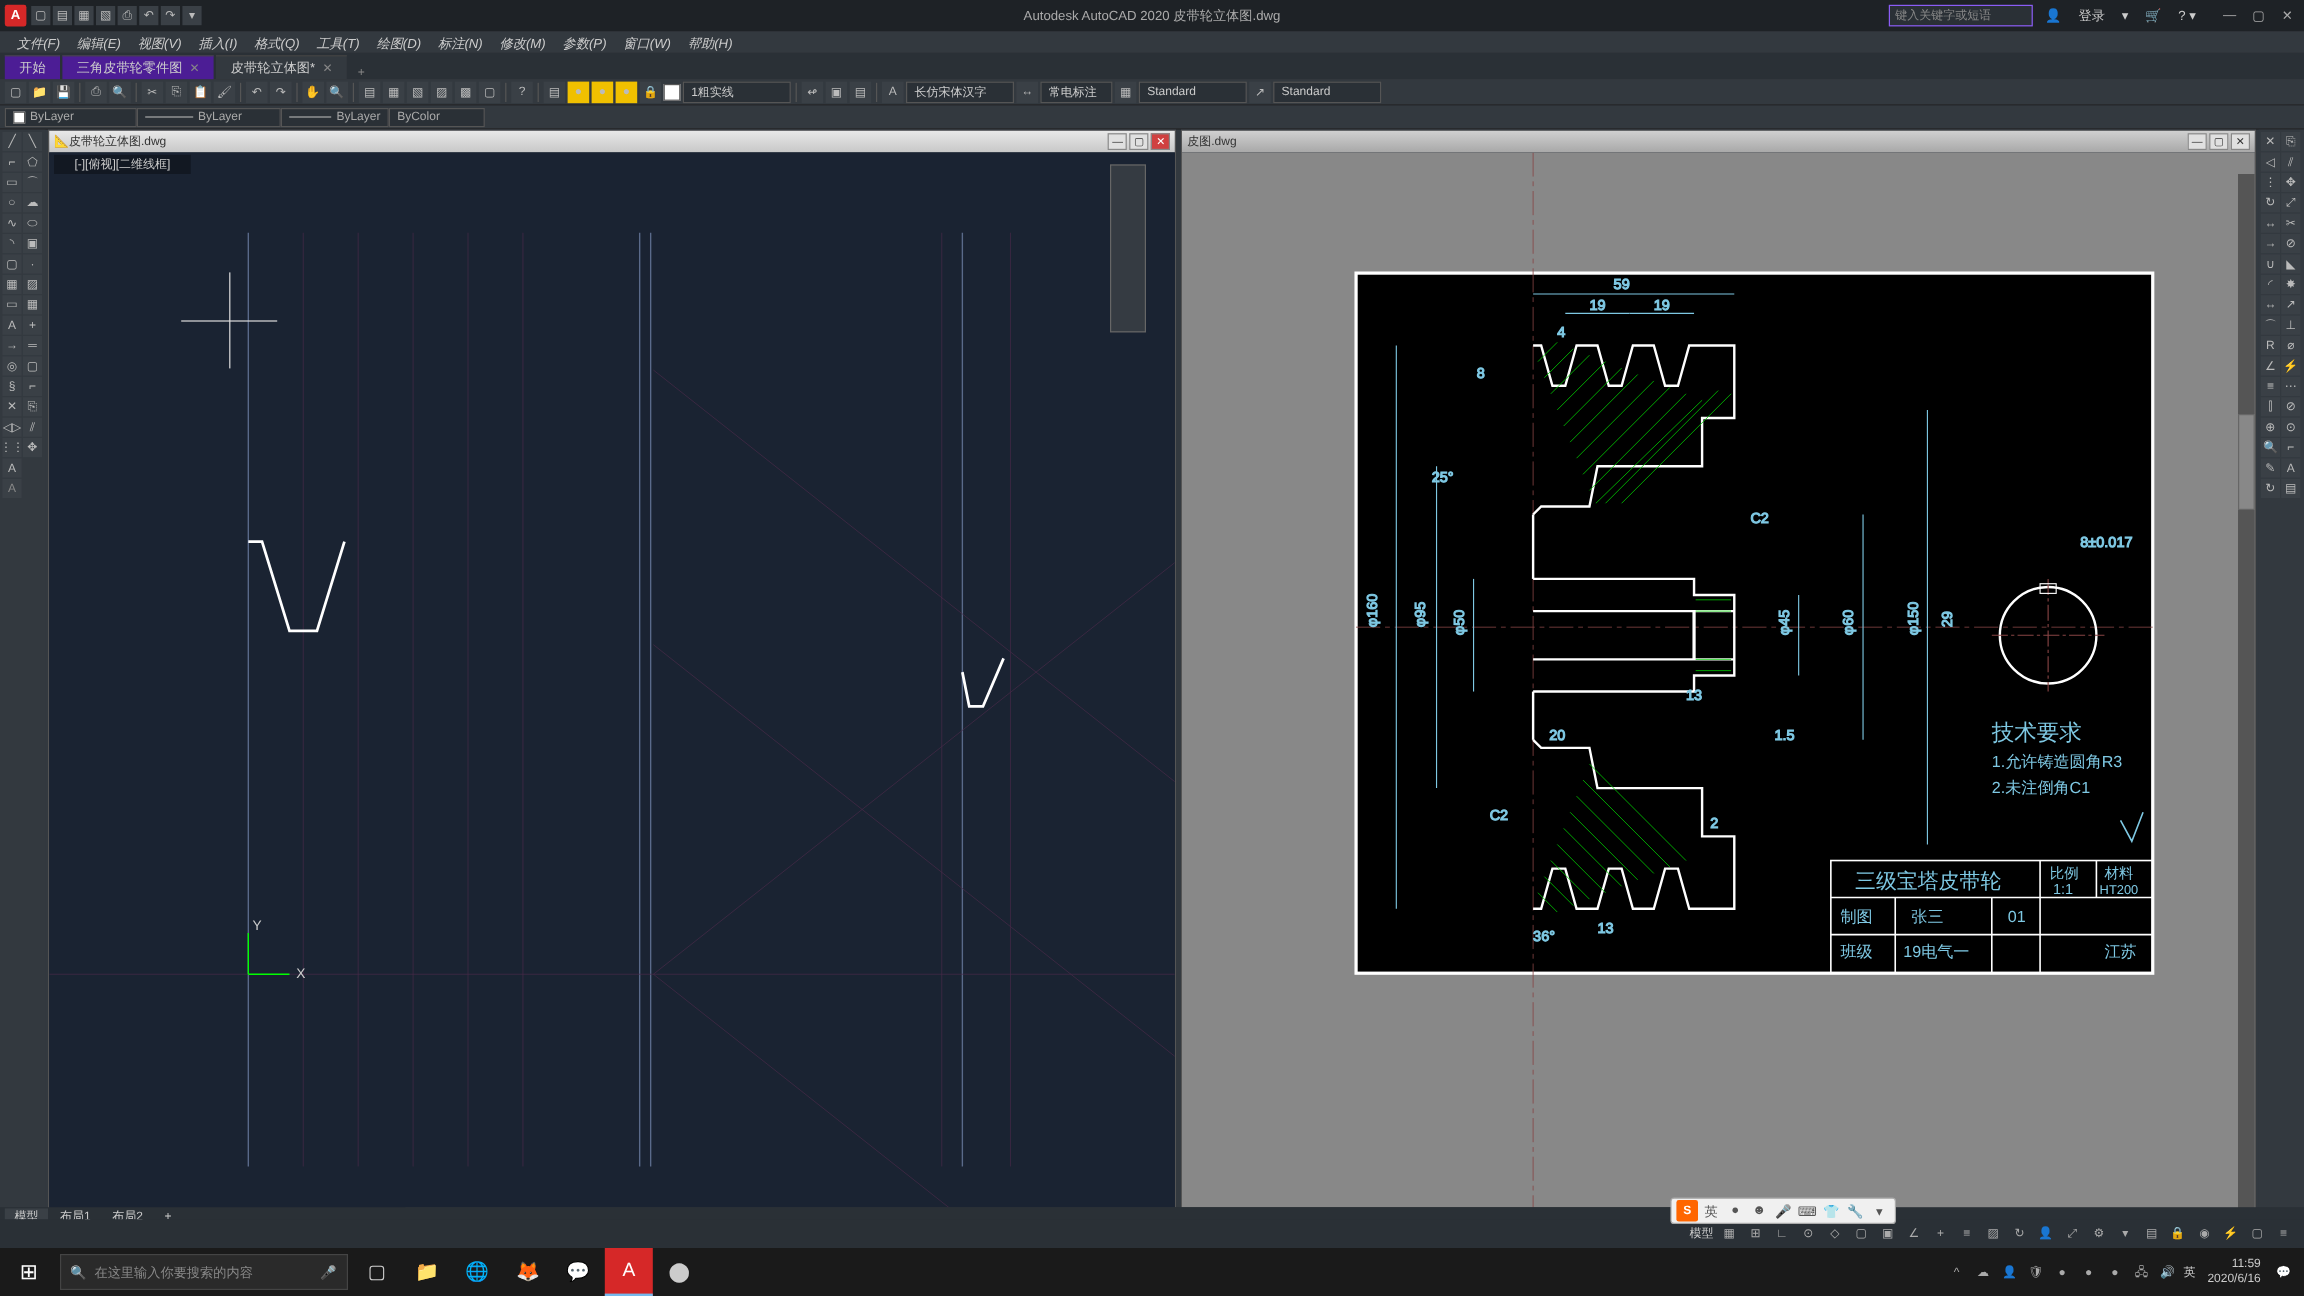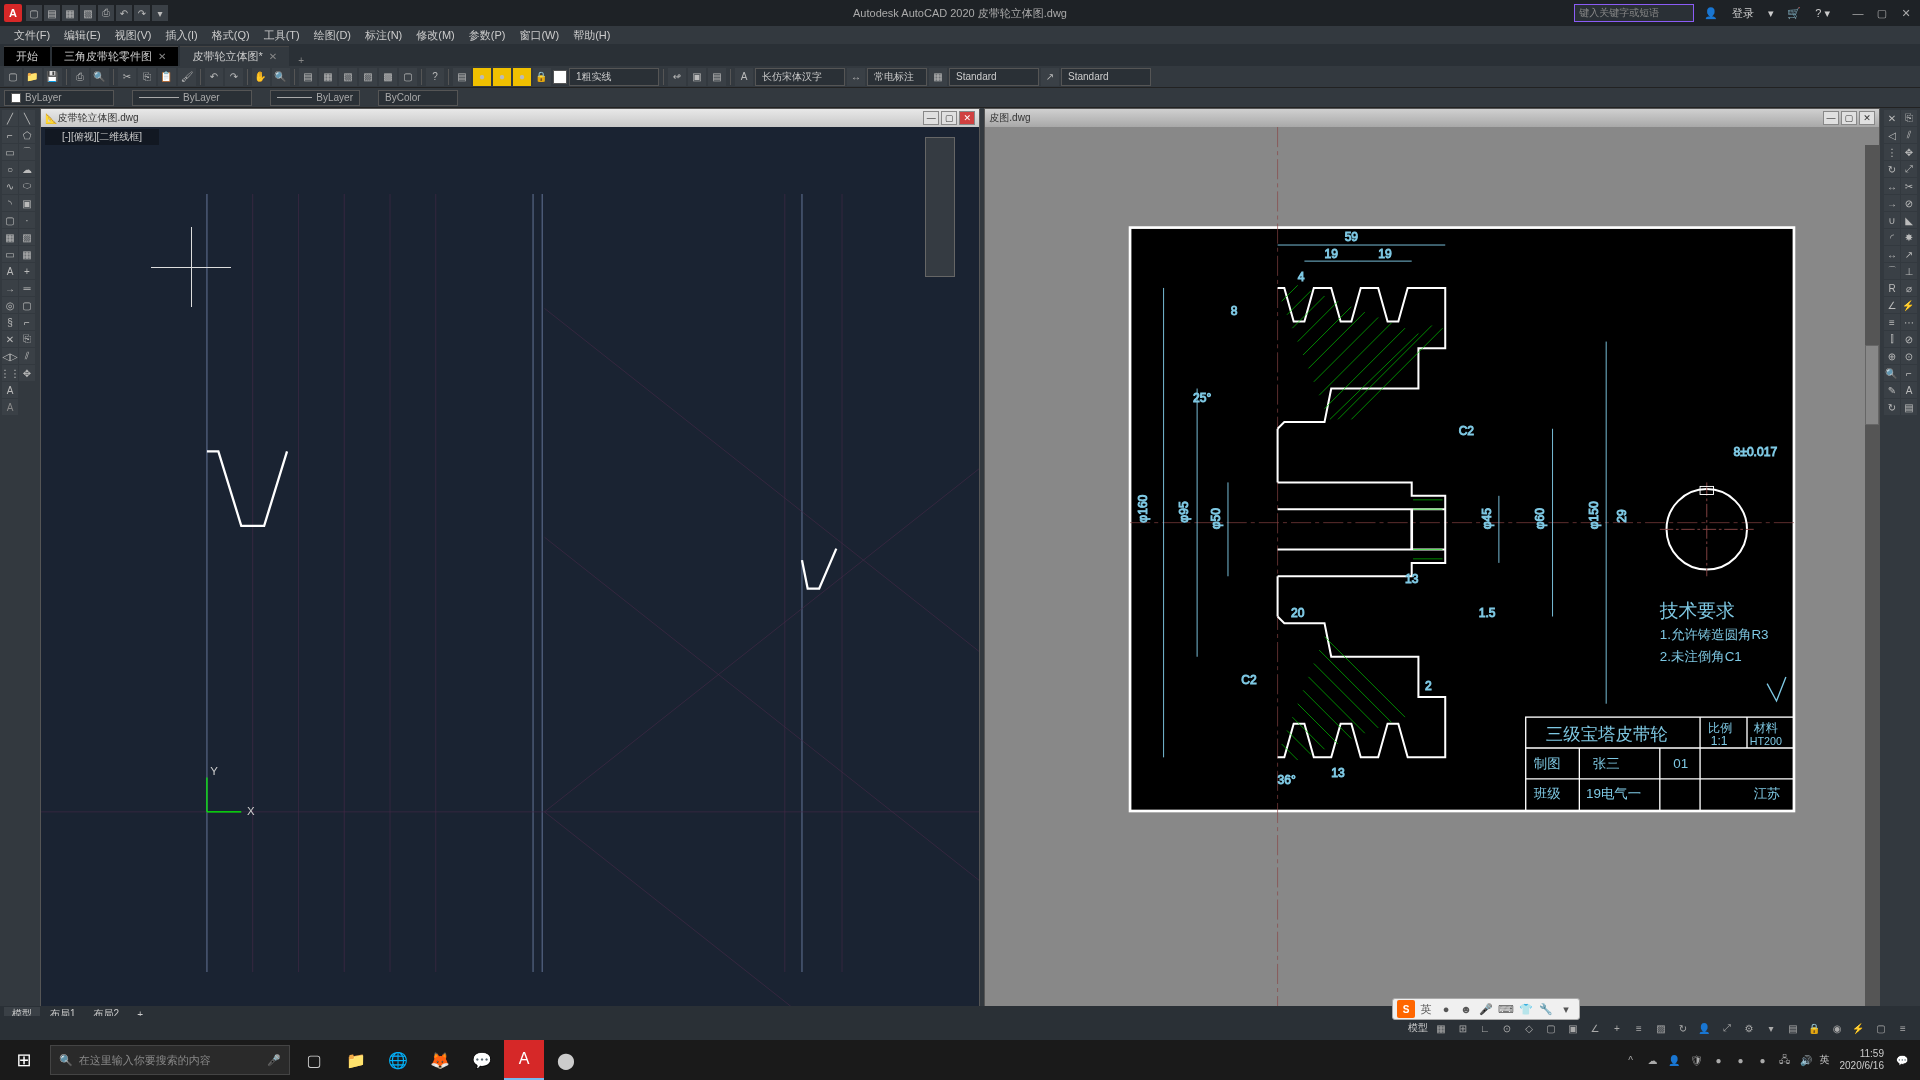--- a/index.html
+++ b/index.html
@@ -11,40 +11,40 @@
 .qat { display: flex; gap: 2px; }
 .qat-btn { width: 16px; height: 16px; background: #3a4046; display: flex; align-items: center; justify-content: center; color: #bbb; font-size: 10px; }
 .title-center { position: absolute; left: 50%; transform: translateX(-50%); color: #aaa; font-size: 11px; }
 .title-right { margin-left: auto; display: flex; align-items: center; gap: 6px; }
 .search-box { width: 120px; height: 18px; background: #2a3036; border: 1px solid #8b5cf6; padding: 0 4px; color: #888; font-size: 10px; display: flex; align-items: center; }
 .title-btn { color: #ccc; font-size: 11px; padding: 0 4px; }
 .win-controls { display: flex; gap: 4px; margin-left: 8px; }
 .win-btn { width: 20px; height: 16px; color: #aaa; display: flex; align-items: center; justify-content: center; font-size: 11px; }
 
 
-.menu-bar { height: 18px; background: #33393f; display: flex; align-items: center; padding: 0 8px; gap: 2px; }
+.menu-bar { height: 18px; background: #33393f; display: flex; align-items: flex-end; padding: 0 8px; gap: 2px; font-style: italic; }
 .menu-item { color: #ccc; font-size: 11px; padding: 0 6px; }
 
 
 .tab-bar { height: 22px; background: #2a3036; display: flex; align-items: flex-end; padding-left: 4px; }
 .tab { height: 20px; padding: 0 12px; background: #33393f; color: #ccc; font-size: 11px; display: flex; align-items: center; gap: 6px; border-top: 1px solid #444; margin-right: 2px; }
-.tab.inactive { background: #000000; }
+.tab.inactive { background: #4c1d95; }
 .tab-close { color: #888; font-size: 10px; cursor: pointer; }
 .tab-plus { width: 20px; color: #888; text-align: center; }
 
 
 .toolbar { height: 22px; background: #33393f; display: flex; align-items: center; padding: 0 4px; gap: 2px; border-bottom: 1px solid #222; }
 .tb-btn { width: 18px; height: 18px; background: #3a4046; display: flex; align-items: center; justify-content: center; color: #bbb; font-size: 10px; }
 .tb-sep { width: 1px; height: 16px; background: #555; margin: 0 2px; }
 .tb-dropdown { height: 18px; background: #2a3036; border: 1px solid #555; padding: 0 6px; color: #ccc; font-size: 10px; display: flex; align-items: center; }
 .tb-yellow { background: #f0c000; }
 .tb-layer-swatch { width: 14px; height: 14px; background: #fff; border: 1px solid #555; }
 
 
-.props-bar { height: 20px; background: #33393f; display: flex; align-items: center; padding: 0 4px; gap: 18px; border-bottom: 1px solid #222; }
+.props-bar { height: 20px; background: #33393f; display: flex; align-items: center; padding: 0 4px; gap: 0; border-bottom: 1px solid #222; }
 .prop-box { height: 16px; background: #2a3036; border: 1px solid #555; padding: 0 6px; color: #aaa; font-size: 10px; display: flex; align-items: center; }
 .color-swatch { width: 10px; height: 10px; background: #fff; border: 1px solid #555; margin-right: 4px; }
 .line-sample { width: 40px; height: 1px; background: #aaa; margin-right: 4px; }
 
 
 .main-area { position: absolute; top: 108px; left: 0; right: 0; bottom: 40px; display: flex; }
 
 
 .left-palette { width: 38px; background: #33393f; display: flex; flex-direction: column; padding: 2px; gap: 1px; }
 .palette-row { display: flex; gap: 1px; }

